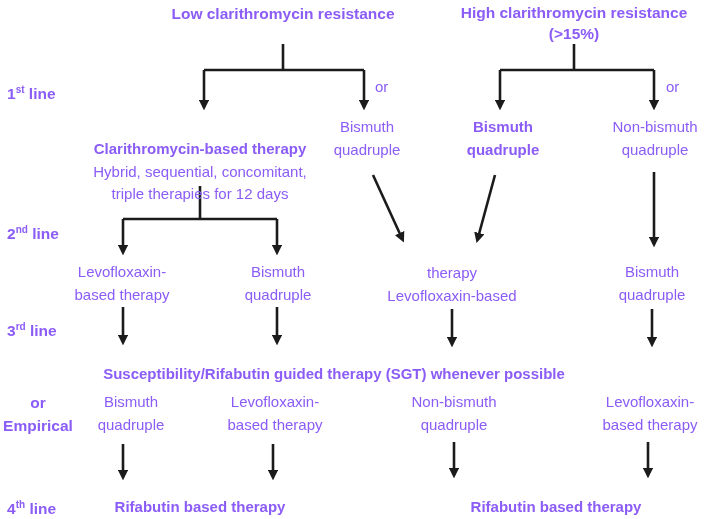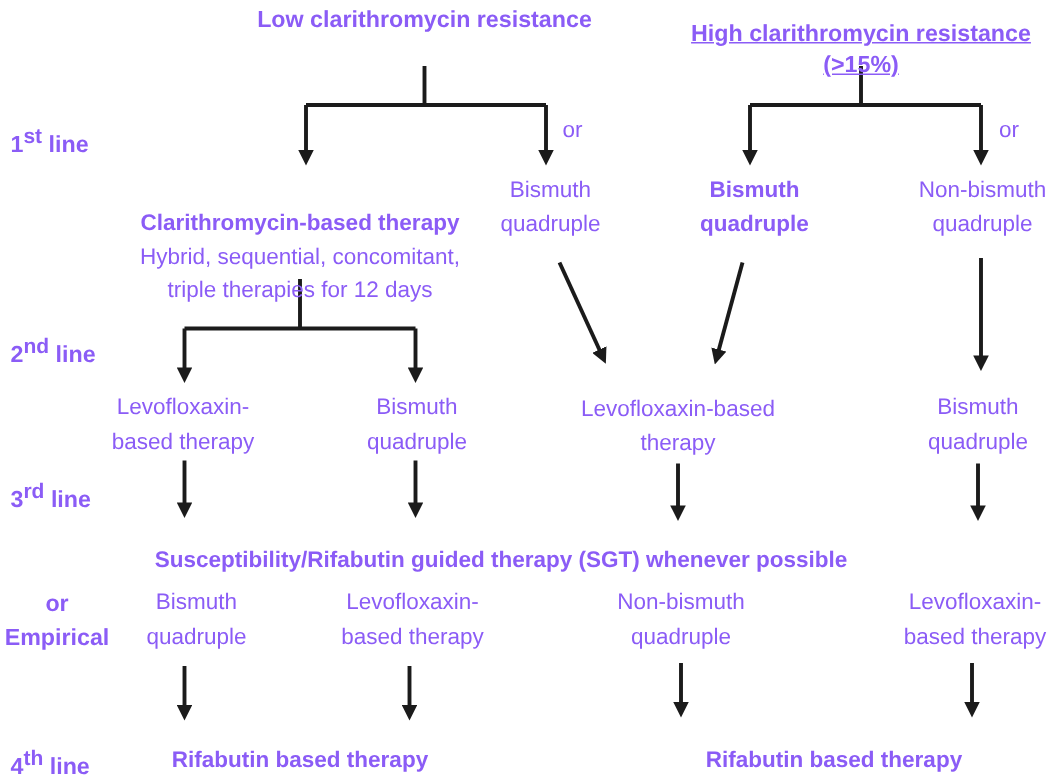--- a/index.html
+++ b/index.html
@@ -14,21 +14,21 @@
   .node {
     position:absolute; transform:translateX(-50%); text-align:center;
     font-size:15px; line-height:22.5px; white-space:nowrap;
   }
   .node .b { font-weight:bold;margin-top:22px; }
   .bold { font-weight:bold; }
   .rowlabel {
     position:absolute; font-weight:bold; font-size:15.5px; line-height:22.5px;
     white-space:nowrap;
   }
-  .rowlabel sup { font-size:14px; }
+  .rowlabel sup { font-size:10px; }
   .orlabel {
     position:absolute; font-size:15px; white-space:nowrap;
   }
   svg.connectors { position:absolute; left:0; top:0; }
   svg.connectors path { stroke:#1b1b1b; stroke-width:2.6; fill:none; }
 </style>
 </head>
 <body>
 
 <div id="figure">
@@ -67,21 +67,21 @@
 
     <path d="M123 444 V471" marker-end="url(#ah)"></path>
     <path d="M273 444 V471" marker-end="url(#ah)"></path>
     <path d="M454 442 V469" marker-end="url(#ah)"></path>
     <path d="M648 442 V469" marker-end="url(#ah)"></path>
   </svg>
 
   <div class="hdr" style="left:283px; top:3px;">
     <div>Low clarithromycin resistance</div>
   </div>
-  <div class="hdr" style="left:574px; top:12px;text-decoration:underline;">
+  <div class="hdr" style="left:574px; top:2px;">
     <div>High clarithromycin resistance</div>
     <div>(&gt;15%)</div>
   </div>
 
   <div class="rowlabel" style="left:7px; top:79px;">
     <span>1</span><sup>st</sup>
     <span>line</span>
   </div>
   <div class="rowlabel" style="left:7px; top:219px;">
     <span>2</span><sup>nd</sup>
@@ -123,22 +123,22 @@
 
   <div class="node" style="left:122px; top:261px;">
     <div>Levofloxaxin-</div>
     <div>based therapy</div>
   </div>
   <div class="node" style="left:278px; top:261px;">
     <div>Bismuth</div>
     <div>quadruple</div>
   </div>
   <div class="node" style="left:452px; top:262px;">
+    <div>therapy</div>
     <div>Levofloxaxin-based</div>
-    <div>therapy</div>
   </div>
   <div class="node" style="left:652px; top:261px;">
     <div>Bismuth</div>
     <div>quadruple</div>
   </div>
 
   <div class="node bold" style="left:334px; top:363px;">Susceptibility/Rifabutin guided therapy (SGT) whenever possible</div>
 
   <div class="node" style="left:131px; top:391px;">
     <div>Bismuth</div>

